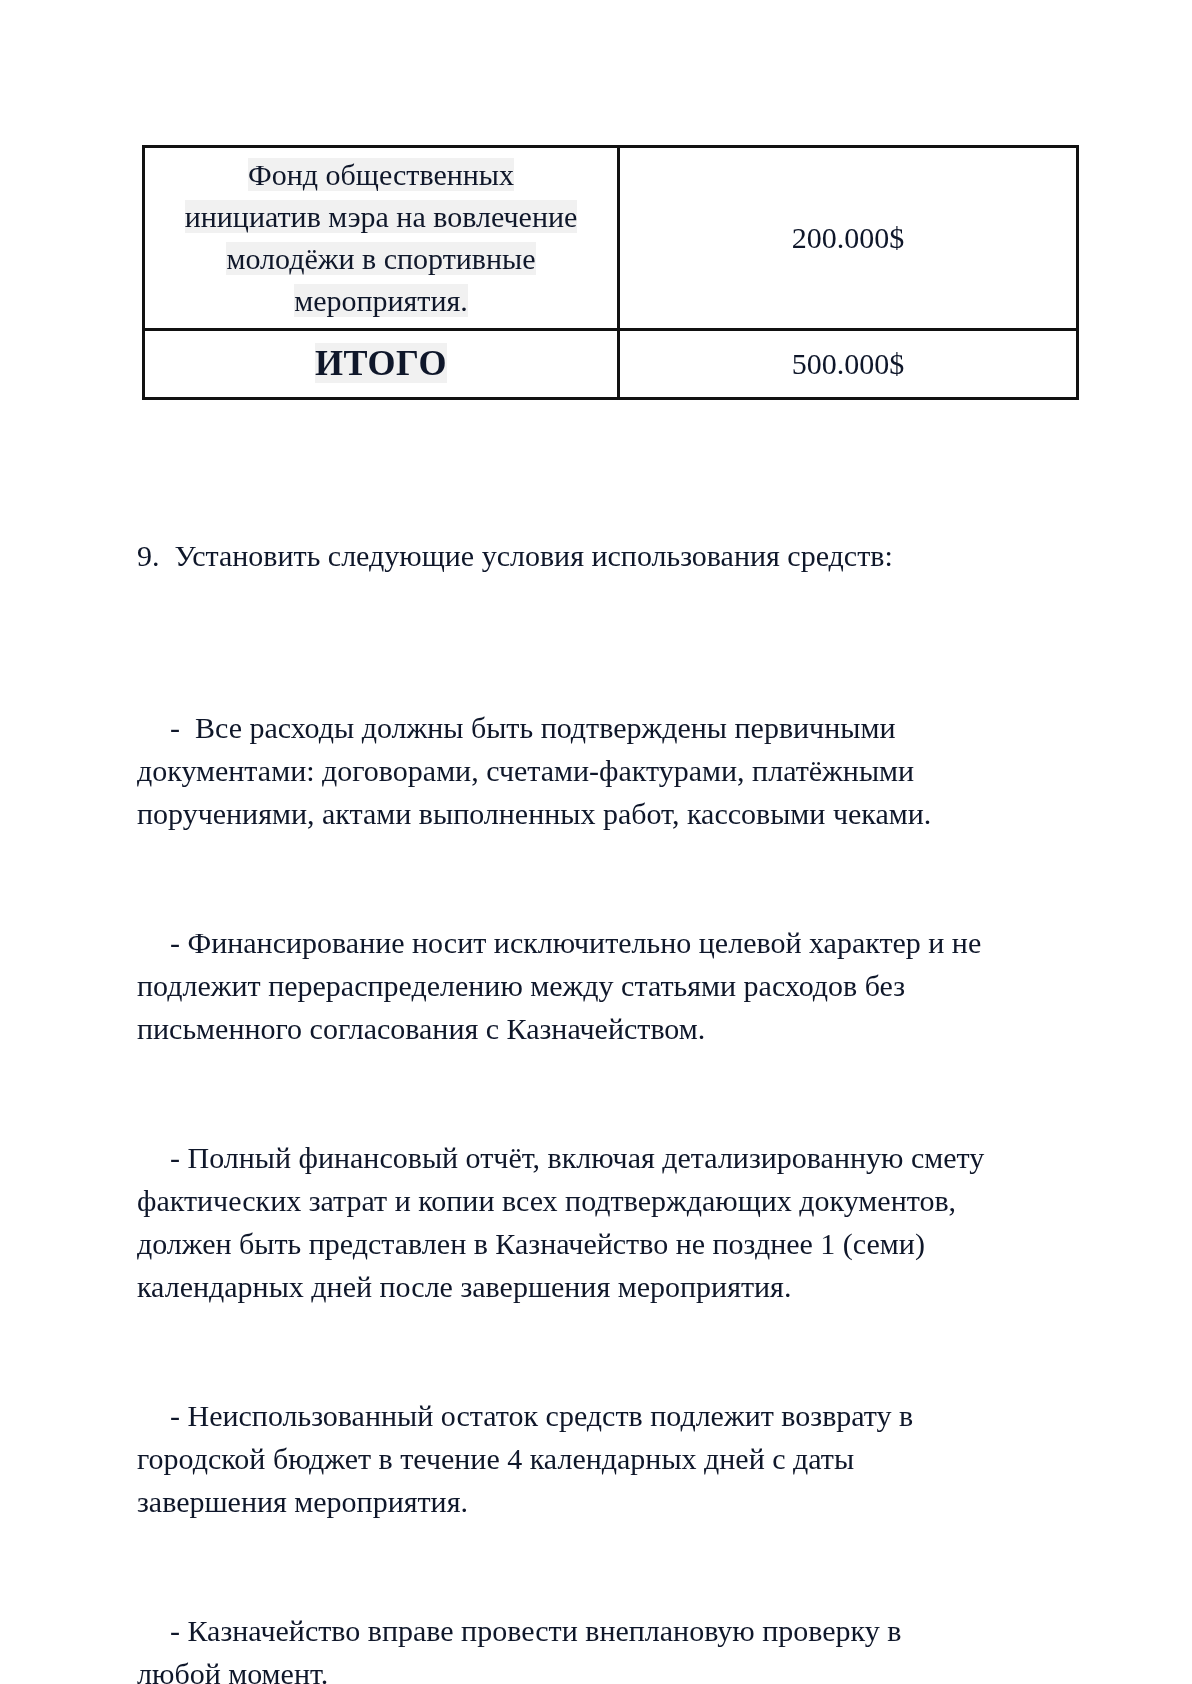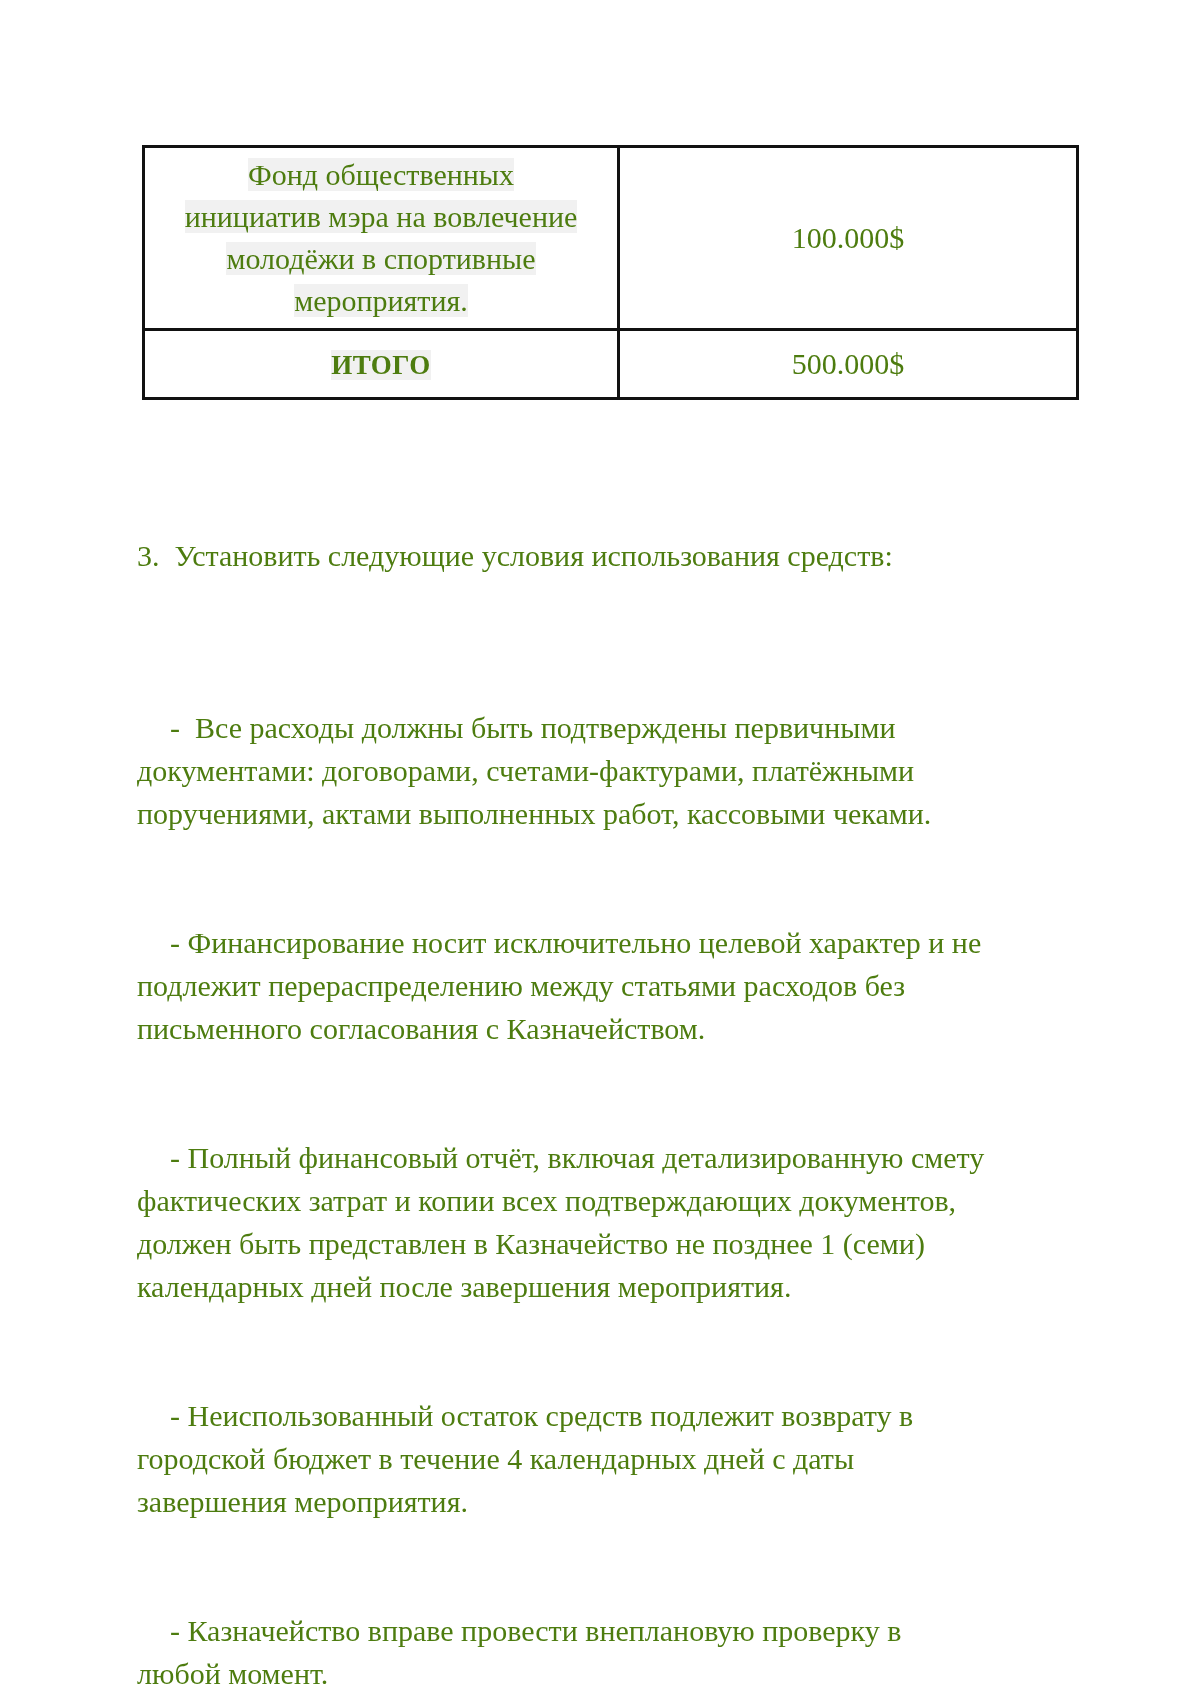--- a/index.html
+++ b/index.html
@@ -5,21 +5,21 @@
   html, body {
     margin: 0;
     padding: 0;
     background: #ffffff;
   }
   .page {
     position: relative;
     width: 1192px;
     height: 1684px;
     background: #ffffff;
-    color: #4d7c0f;
+    color: #0f172a;
     font-family: "Liberation Serif", "DejaVu Serif", serif;
     overflow: hidden;
   }
   table.budget {
     border-collapse: collapse;
     margin: 145px 0 0 142px;
     table-layout: fixed;
     width: 908px;
   }
   table.budget td {
@@ -36,21 +36,21 @@
   tr.row-total td { height: 54px; }
   .hl {
     background: #f1f1f1;
     white-space: pre-wrap;
   }
   .plain {
     white-space: pre-wrap;
   }
   .total-label {
     font-weight: bold;
-    font-size: 27px;
+    font-size: 36px;
     letter-spacing: 0.5px;
   }
   .text-block {
     margin: 48px 60px 0 137px;
     width: 960px;
     font-size: 30px;
     line-height: 43px;
     white-space: pre-wrap;
   }
   .para-heading {
@@ -68,36 +68,36 @@
   <table class="budget">
     <tbody>
       <tr class="row-main">
         <td class="col-source">
           <span class="hl">Фонд общественных
 инициатив мэра на вовлечение
 молодёжи в спортивные
 мероприятия.</span>
         </td>
         <td class="col-amount">
-          <span class="plain">100.000$</span>
+          <span class="plain">200.000$</span>
         </td>
       </tr>
       <tr class="row-total">
         <td class="col-source">
           <span class="hl total-label">ИТОГО</span>
         </td>
         <td class="col-amount">
           <span class="plain">500.000$</span>
         </td>
       </tr>
     </tbody>
   </table>
 
   <div class="text-block">
-    <div class="para-heading">3.  Установить следующие условия использования средств:</div>
+    <div class="para-heading">9.  Установить следующие условия использования средств:</div>
 
     <div class="bullet">-  Все расходы должны быть подтверждены первичными
 документами: договорами, счетами-фактурами, платёжными
 поручениями, актами выполненных работ, кассовыми чеками.</div>
     <div class="bullet">- Финансирование носит исключительно целевой характер и не
 подлежит перераспределению между статьями расходов без
 письменного согласования с Казначейством.</div>
     <div class="bullet">- Полный финансовый отчёт, включая детализированную смету
 фактических затрат и копии всех подтверждающих документов,
 должен быть представлен в Казначейство не позднее 1 (семи)

